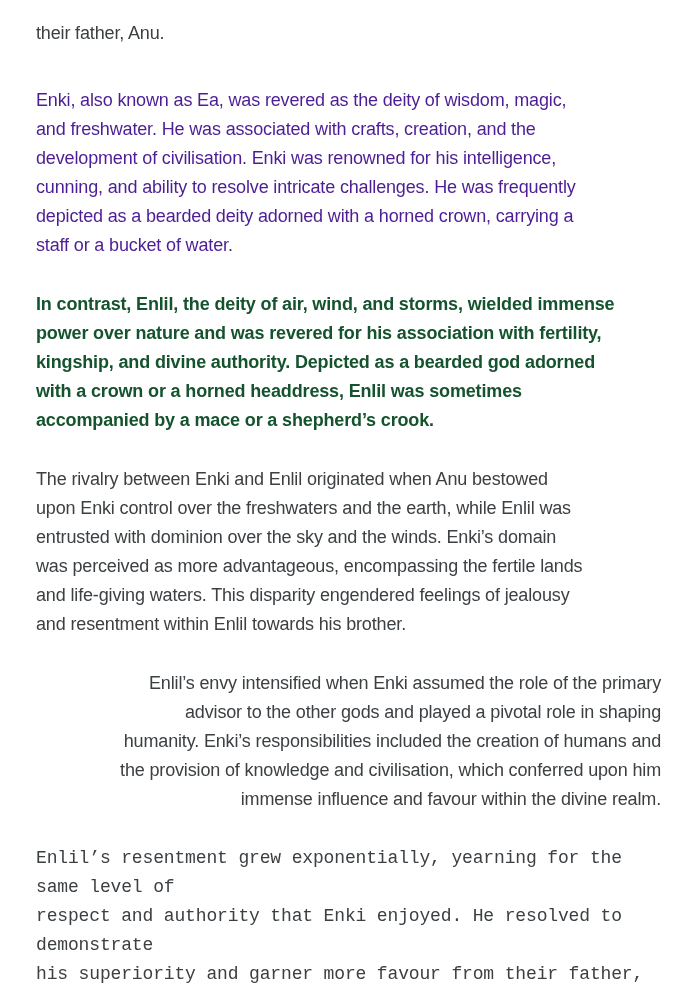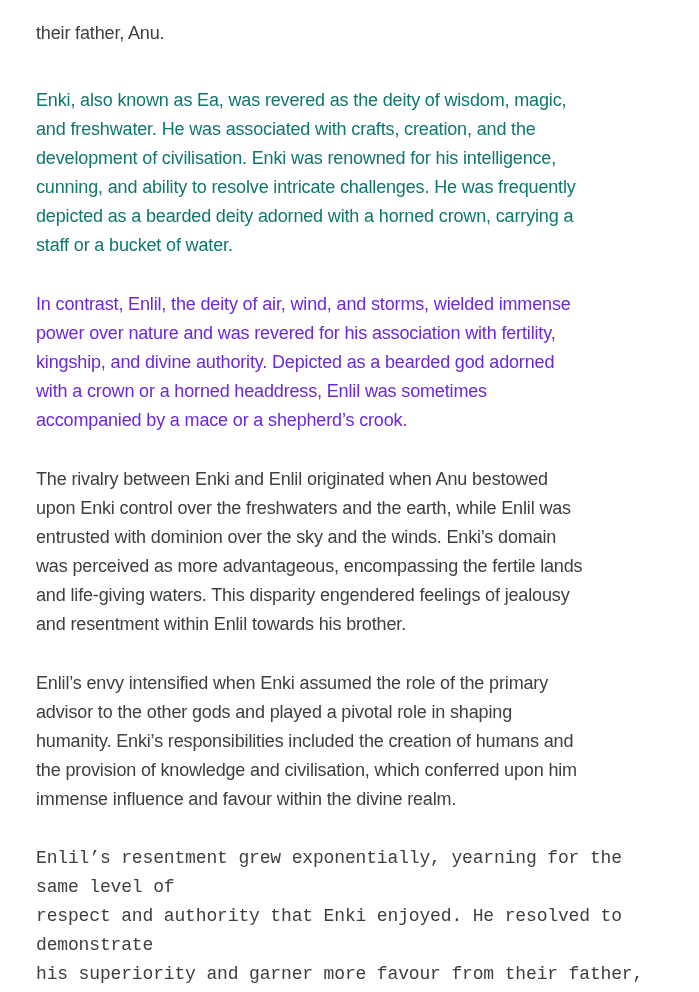--- a/index.html
+++ b/index.html
@@ -24,38 +24,38 @@
     color: #3c4043;
     white-space: pre-line;
     max-width: 629px;
   }
 </style>
 </head>
 <body style="background: rgb(255, 255, 255);">
 
 <main class="doc">
   <p style="color: rgb(60, 64, 67);">their father, Anu.</p>
-  <p style="color: #0f766e; margin-top: 38px;">Enki, also known as Ea, was revered as the deity of wisdom, magic,
+  <p style="color: #4c1d95; margin-top: 38px;">Enki, also known as Ea, was revered as the deity of wisdom, magic,
 and freshwater. He was associated with crafts, creation, and the
 development of civilisation. Enki was renowned for his intelligence,
 cunning, and ability to resolve intricate challenges. He was frequently
 depicted as a bearded deity adorned with a horned crown, carrying a
 staff or a bucket of water.</p>
-  <p style="color: #6d28d9;">In contrast, Enlil, the deity of air, wind, and storms, wielded immense
+  <p style="color: #14532d; font-weight: bold;">In contrast, Enlil, the deity of air, wind, and storms, wielded immense
 power over nature and was revered for his association with fertility,
 kingship, and divine authority. Depicted as a bearded god adorned
 with a crown or a horned headdress, Enlil was sometimes
 accompanied by a mace or a shepherd’s crook.</p>
   <p style="color: rgb(60, 64, 67); margin-top: 21px;">The rivalry between Enki and Enlil originated when Anu bestowed
 upon Enki control over the freshwaters and the earth, while Enlil was
 entrusted with dominion over the sky and the winds. Enki’s domain
 was perceived as more advantageous, encompassing the fertile lands
 and life-giving waters. This disparity engendered feelings of jealousy
 and resentment within Enlil towards his brother.</p>
-  <p style="color: rgb(60, 64, 67);">Enlil’s envy intensified when Enki assumed the role of the primary
+  <p style="color: rgb(60, 64, 67); text-align: right;">Enlil’s envy intensified when Enki assumed the role of the primary
 advisor to the other gods and played a pivotal role in shaping
 humanity. Enki’s responsibilities included the creation of humans and
 the provision of knowledge and civilisation, which conferred upon him
 immense influence and favour within the divine realm.</p>
   <p style="color: rgb(60, 64, 67); font-family: Liberation Mono, monospace;">Enlil’s resentment grew exponentially, yearning for the same level of
 respect and authority that Enki enjoyed. He resolved to demonstrate
 his superiority and garner more favour from their father, Anu. This
 rivalry between the two brothers frequently precipitated conflicts and</p>
 </main>
 

